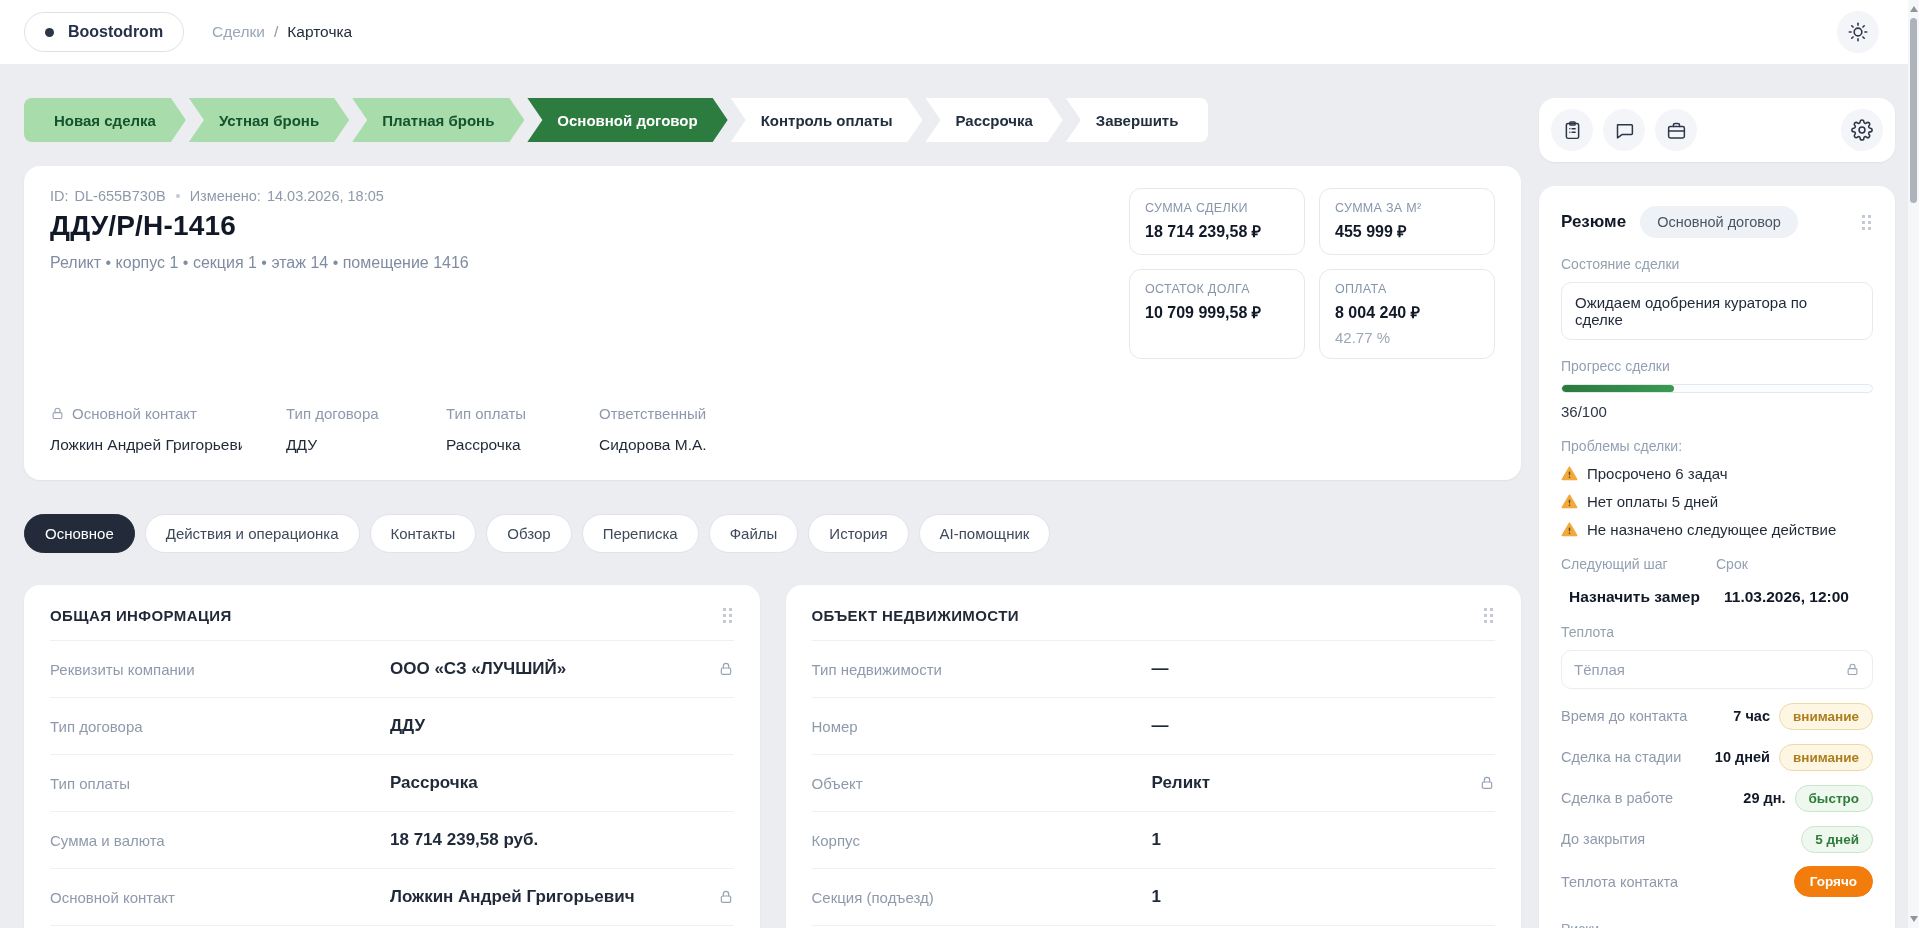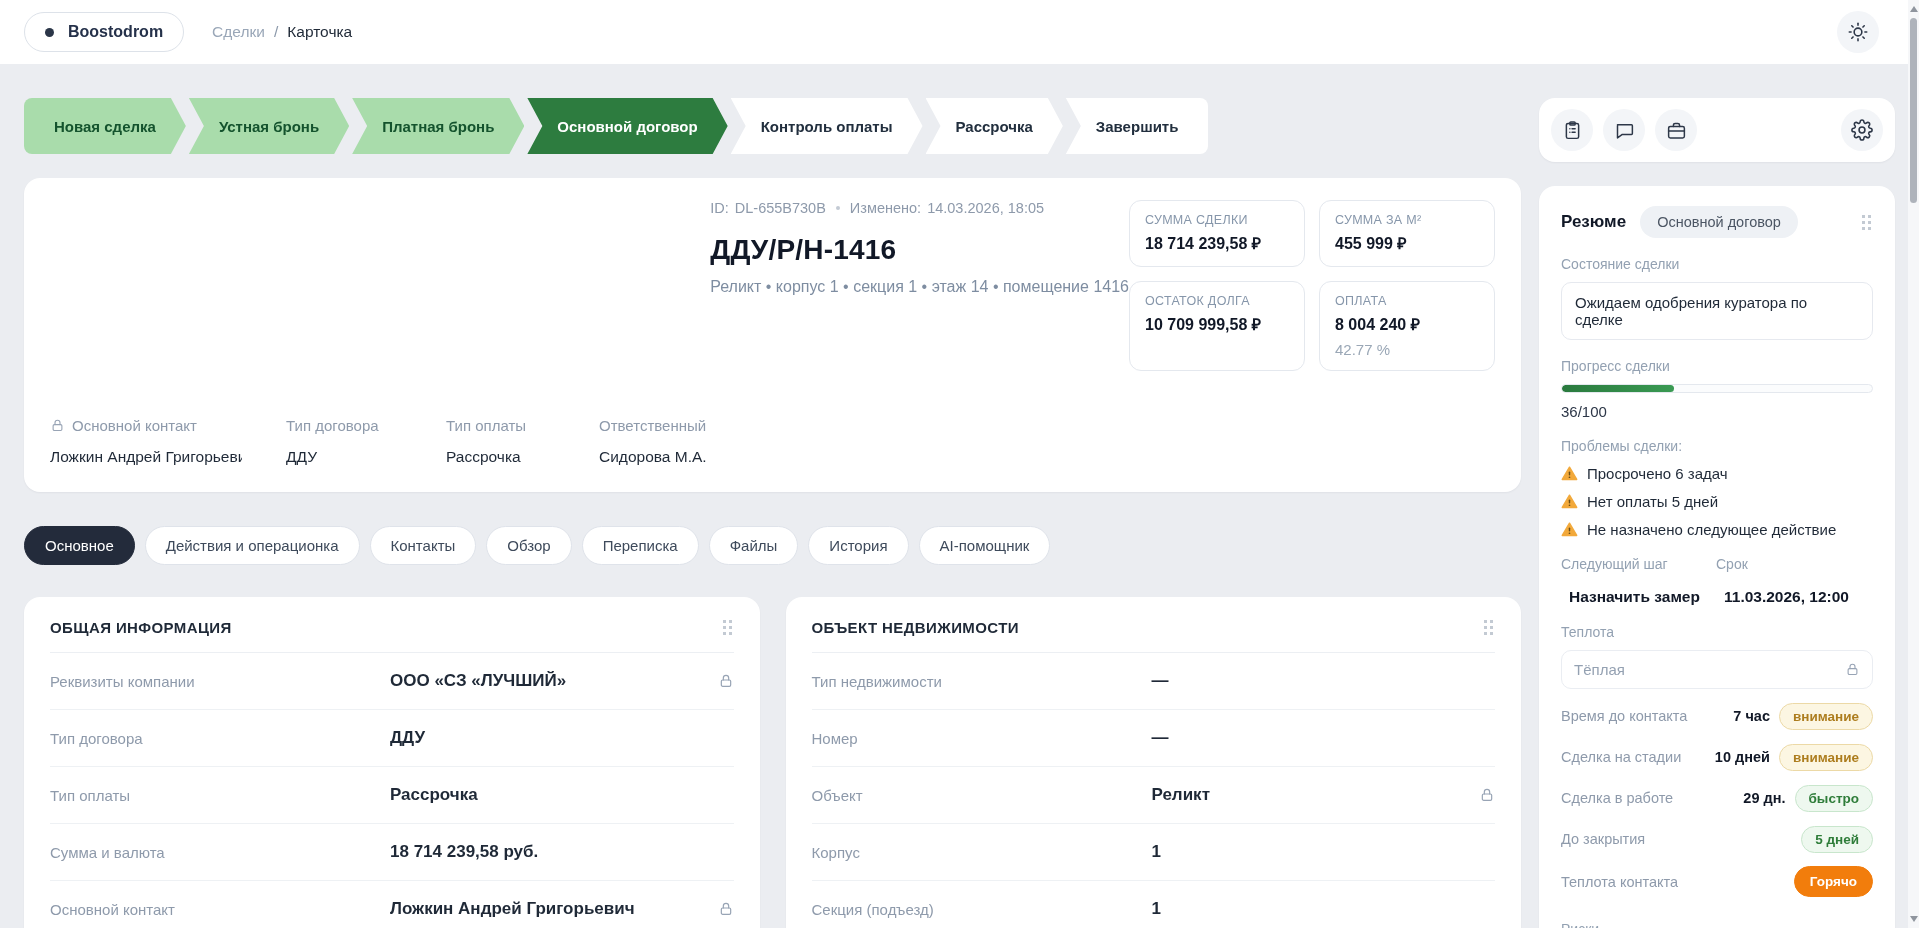--- a/index.html
+++ b/index.html
@@ -28,39 +28,39 @@
   .topbar-spacer { flex:1; }
   .round-btn {
     width:42px; height:42px; border-radius:50%; background:#f3f5f8; border:none;
     display:flex; align-items:center; justify-content:center; cursor:pointer;
   }
   
   .layout { display:flex; padding:34px 24px 0 24px; gap:18px; }
   .main-col { flex:1; min-width:0; }
   .side-col { width:356px; flex:none; display:flex; flex-direction:column; }
   
-  .pipeline { display:flex; gap:3px; margin-bottom:24px; height:56px; }
+  .pipeline { display:flex; gap:3px; margin-bottom:24px; height:44px; }
   .stage {
     display:flex; align-items:center; justify-content:center;
     font-size:15px; font-weight:600; padding:0 30px; white-space:nowrap;
     background:#ffffff; color:#222f3e; cursor:pointer;
     clip-path:polygon(0 0, calc(100% - 15px) 0, 100% 50%, calc(100% - 15px) 100%, 0 100%, 15px 50%);
   }
   .stage.first { clip-path:polygon(0 0, calc(100% - 15px) 0, 100% 50%, calc(100% - 15px) 100%, 0 100%); border-radius:8px 0 0 8px; }
   .stage.last { clip-path:polygon(0 0, 100% 0, 100% 100%, 0 100%, 15px 50%); border-radius:0 8px 8px 0; }
   .stage.done { background:#a9dcab; color:#14532d; }
   .stage.active { background:#2d7c3f; color:#ffffff; font-weight:bold; }
   
   .card { background:#ffffff; border-radius:16px; box-shadow:0 1px 2px rgba(16,24,40,.05); }
   
   .deal-card { padding:22px 26px 26px 26px; margin-bottom:34px; }
-  .deal-top { display:flex; justify-content:flex-end; }
+  .deal-top { display:flex; justify-content:space-between; }
   .deal-meta { font-size:14.5px; color:#8e9aab; display:flex; align-items:center; gap:10px; }
   .meta-dot { width:4px; height:4px; border-radius:50%; background:#c3cad4; }
-  .deal-title { font-size:28px; font-weight:bold; color:#111827; margin-top:18px; letter-spacing:.2px; }
+  .deal-title { font-size:28px; font-weight:bold; color:#111827; margin-top:6px; letter-spacing:.2px; }
   .deal-subtitle { font-size:16px; color:#7e8da1; margin-top:12px; }
   .stats-grid { display:grid; grid-template-columns:176px 176px; gap:14px; align-content:start; }
   .stat-cell { border:1px solid #e4e8ee; border-radius:12px; padding:12px 15px; background:#fff; }
   .stat-label { font-size:12.5px; color:#8696aa; letter-spacing:.3px; }
   .stat-value { font-size:16px; font-weight:bold; color:#111827; margin-top:5px; white-space:nowrap; }
   .stat-sub { font-size:15px; color:#9aa7b6; margin-top:6px; }
   .deal-fields { display:grid; grid-template-columns:236px 160px 153px auto; margin-top:46px; }
   .field-label { font-size:15px; color:#8e9aab; display:flex; align-items:center; gap:7px; }
   .field-value { font-size:15.5px; color:#1f2937; margin-top:14px; white-space:nowrap; overflow:hidden; }
   .clip-value { max-width:192px; }

